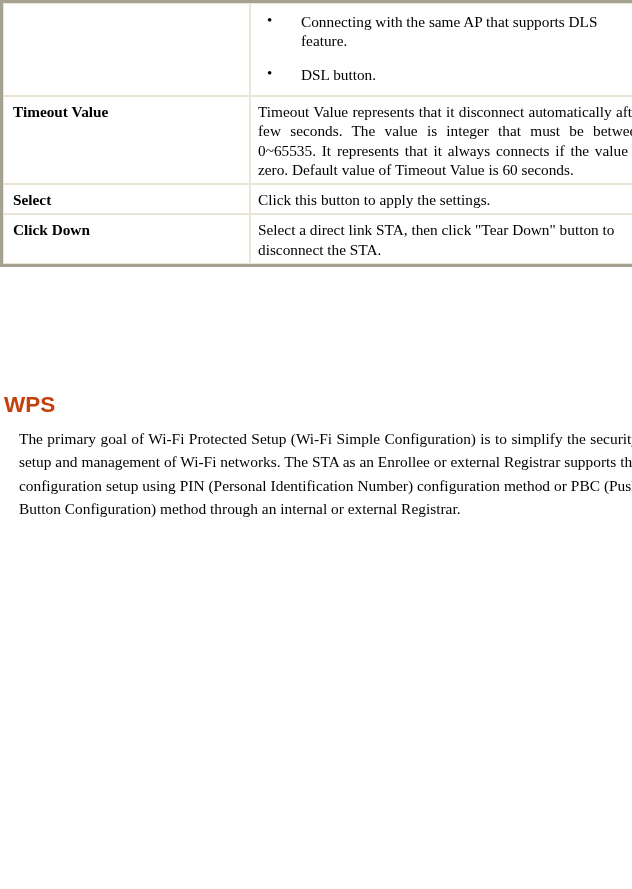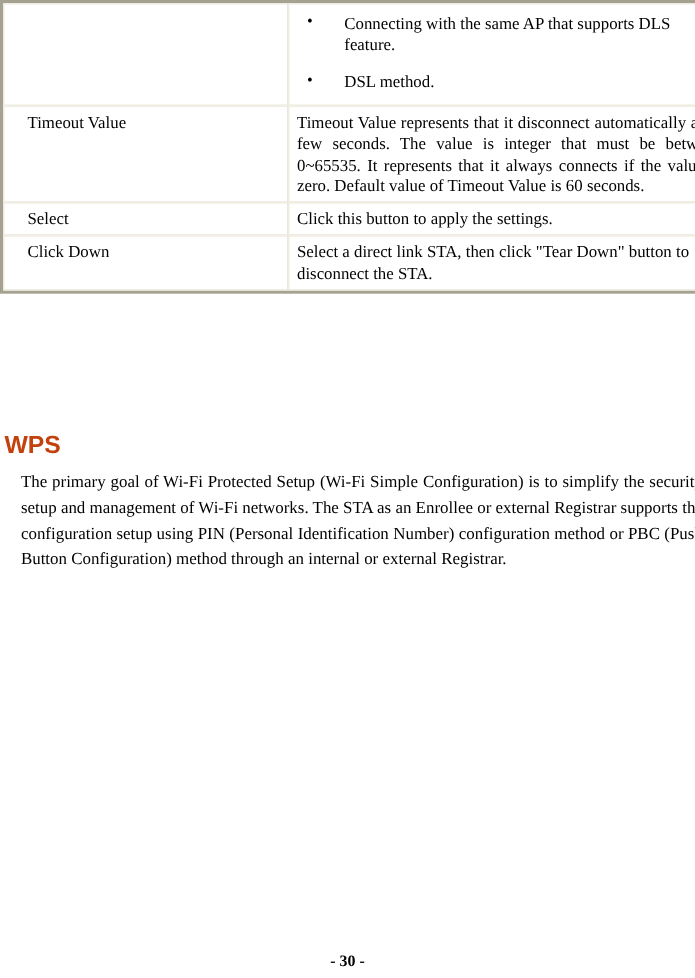--- a/index.html
+++ b/index.html
@@ -39,22 +39,22 @@
   .spec-table td {
     border: 1px solid #e9e6d8;
     background: #ffffff;
     vertical-align: top;
     padding: 3px 5px 4px 6px;
     font-size: 15.3px;
     line-height: 1.26;
   }
   td.col-label {
     width: 231px;
-    font-weight: normal;
-    padding-left: 21px;
+    font-weight: bold;
+    padding-left: 9px;
     padding-top: 5px;
   }
   td.col-desc {
     width: 386px;
     text-align: justify;
     padding-left: 7px;
     padding-right: 6px;
     padding-top: 5px;
   }
   td.col-desc.no-justify {
@@ -142,21 +142,21 @@
       <tr>
         <td class="col-label cell-empty"></td>
         <td class="col-desc no-justify bullets-cell">
           <ul class="bullet-list">
             <li>
               <span class="bullet-dot">•</span>
               <span>Connecting with the same AP that supports DLS feature.</span>
             </li>
             <li>
               <span class="bullet-dot">•</span>
-              <span>DSL method.</span>
+              <span>DSL button.</span>
             </li>
           </ul>
         </td>
       </tr>
 
       <tr>
         <td class="col-label">Timeout Value</td>
         <td class="col-desc">Timeout Value represents that it disconnect automatically after few seconds. The value is integer that must be between 0~65535. It represents that it always connects if the value is zero. Default value of Timeout Value is 60 seconds.</td>
       </tr>
 
@@ -170,15 +170,14 @@
         <td class="col-desc no-justify">Select a direct link STA, then click "Tear Down" button to disconnect the STA.</td>
       </tr>
 
     </tbody>
   </table>
 
   <h2 class="wps-heading">WPS</h2>
 
   <p class="wps-paragraph">The primary goal of Wi-Fi Protected Setup (Wi-Fi Simple Configuration) is to simplify the security setup and management of Wi-Fi networks. The STA as an Enrollee or external Registrar supports the configuration setup using PIN (Personal Identification Number) configuration method or PBC (Push Button Configuration) method through an internal or external Registrar.</p>
 
-  <div class="page-footer">- 30 -</div>
 
 </div>
 
 </body></html>

